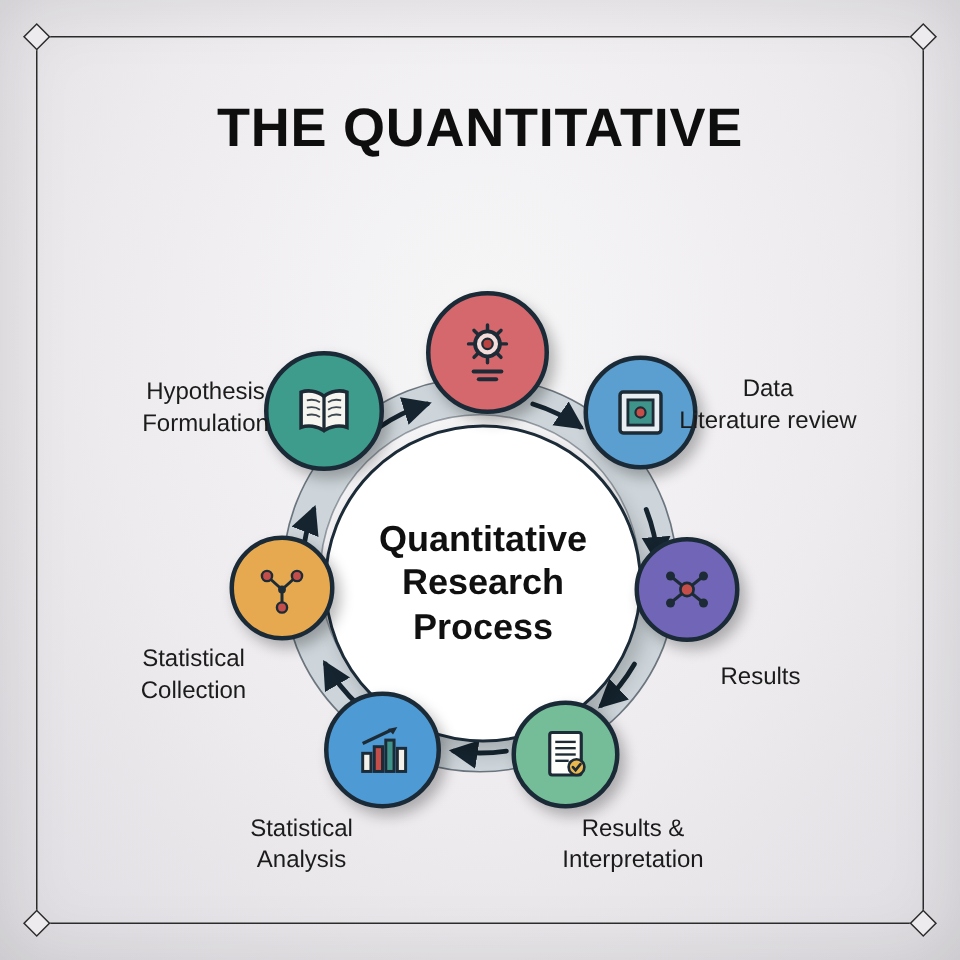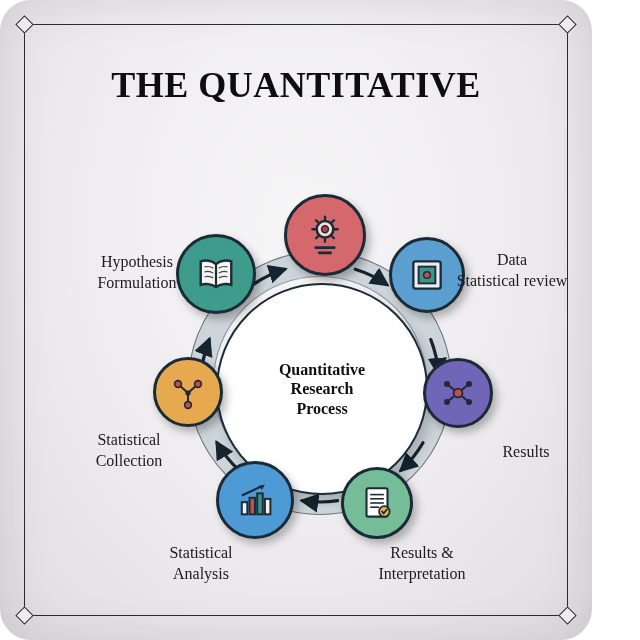--- a/index.html
+++ b/index.html
@@ -1,39 +1,39 @@
 <!DOCTYPE html>
 <html><head>
 <meta charset="utf-8">
 <style>
   html,body{margin:0;padding:0;}
   .poster{
-    position:relative;width:592px;height:640px;overflow:hidden;
+    position:relative;width:640px;height:640px;overflow:hidden;
     background:radial-gradient(ellipse at 50% 35%, #f7f6f7 0%, #edebee 55%, #dedce0 100%);
     box-shadow:inset 0 0 50px rgba(0,0,0,0.10);
-    font-family:Liberation Serif, serif;color:#151515;border-radius:31px;
+    font-family:Liberation Sans, sans-serif;color:#151515;
   }
   .frame{position:absolute;inset:24px;border:1.6px solid #2b2b2b;pointer-events:none;}
   .corner{position:absolute;width:11px;height:11px;background:#edebee;border:1.6px solid #2b2b2b;transform:rotate(45deg);}
   .corner.tl{left:-7px;top:-7px}.corner.tr{right:-7px;top:-7px}
   .corner.bl{left:-7px;bottom:-7px}.corner.br{right:-7px;bottom:-7px}
 
   .title{position:absolute;top:64px;left:0;width:100%;text-align:center;
     font-weight:800;font-size:36px;line-height:1.18;letter-spacing:0.5px;color:#0e0e0e;}
   .title span{display:block;}
 
   .ring-svg{position:absolute;inset:0;width:640px;height:640px;}
 
   .center-circle{
     position:absolute;left:216px;top:283px;width:208px;height:208px;border-radius:50%;
     background:#ffffff;border:2.2px solid #1c2b38;
     box-shadow:5px 7px 12px rgba(0,0,0,0.18);
     display:flex;align-items:center;justify-content:center;z-index:3;
   }
-  .center-text{white-space:pre-line;text-align:center;font-weight:800;font-size:16px;line-height:1.22;color:#101010;}
+  .center-text{white-space:pre-line;text-align:center;font-weight:800;font-size:24px;line-height:1.22;color:#101010;}
 
   .node{
     position:absolute;border-radius:50%;border:3px solid #1b2a37;
     display:flex;align-items:center;justify-content:center;
     box-shadow:4px 5px 9px rgba(0,0,0,0.28);z-index:4;
   }
   .node .icon{display:flex;align-items:center;justify-content:center;}
   .node-0{left:284px;top:194px;width:76px;height:76px;}
   .node-1{left:389px;top:237px;width:70px;height:70px;}
   .node-2{left:423px;top:358px;width:64px;height:64px;}
@@ -41,21 +41,21 @@
   .node-4{left:216px;top:461px;width:72px;height:72px;}
   .node-5{left:153px;top:357px;width:64px;height:64px;}
   .node-6{left:176px;top:234px;width:74px;height:74px;}
 
   .node-label{
     position:absolute;z-index:4;white-space:pre-line;text-align:center;
     font-size:16px;line-height:1.3;font-weight:500;color:#1b1b1b;
   }
   .label-hypothesis{left:77px;top:252px;width:120px;}
   .label-data{left:450px;top:250px;width:124px;}
-  .label-results{left:476px;top:442px;width:100px;}
+  .label-results{left:457px;top:442px;width:100px;}
   .label-results-interp{left:362px;top:543px;width:120px;text-align:center;}
   .label-stat-analysis{left:145px;top:543px;width:112px;}
   .label-stat-collection{left:70px;top:430px;width:118px;}
 </style>
 </head>
 <body>
 
 <div class="poster">
 
   <div class="frame">
@@ -206,21 +206,21 @@
           <path d="M32.5 18 C29.5 17.3 26.5 17.7 24.5 19.2"></path>
           <path d="M32.5 22.5 C29.5 21.8 26.5 22.2 24.5 23.7"></path>
         </g>
       </svg>
     </span>
   </div>
 
   <div class="node-label label-hypothesis">Hypothesis
 Formulation</div>
   <div class="node-label label-data">Data
-Statistical review</div>
+Literature review</div>
   <div class="node-label label-results">Results</div>
   <div class="node-label label-results-interp">Results &amp;
 Interpretation</div>
   <div class="node-label label-stat-analysis">Statistical
 Analysis</div>
   <div class="node-label label-stat-collection">Statistical
 Collection</div>
 
 </div>
 

